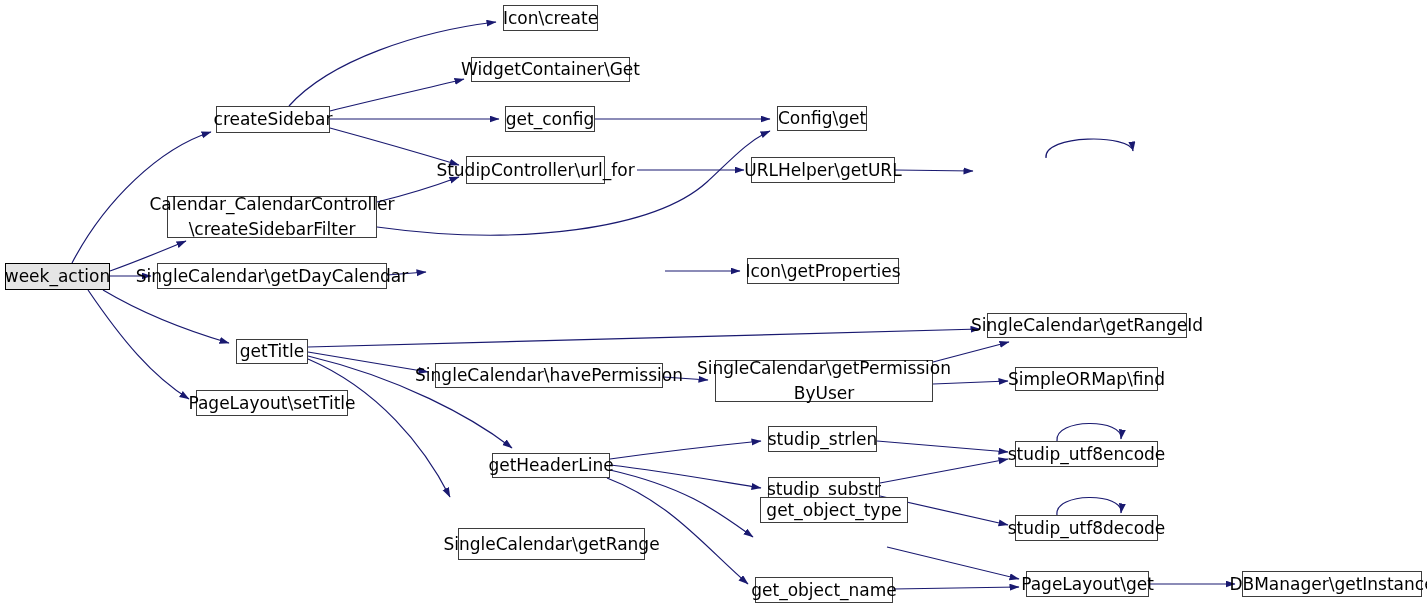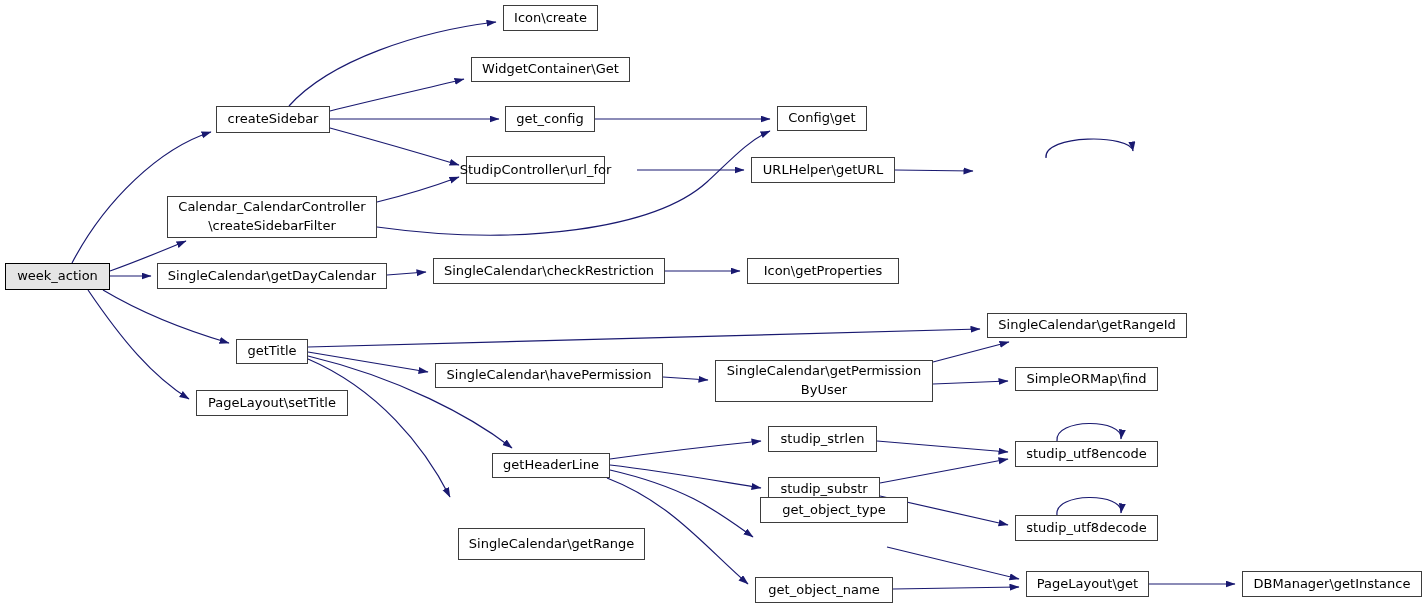--- a/index.html
+++ b/index.html
@@ -8,21 +8,21 @@
     font-family:"DejaVu Sans","Liberation Sans",sans-serif;
     overflow:hidden;
   }
   #edges{position:absolute;left:0;top:0;width:1427px;height:611px;}
   .node{
     position:absolute;
     box-sizing:border-box;
     background:#ffffff;
     border:1px solid #3d3d3d;
     color:#000000;
-    font-size:13px;
+    font-size:17px;
     line-height:1.45;
     display:flex;align-items:center;justify-content:center;
     text-align:center;
     white-space:pre-line;
     cursor:pointer;
   }
   .node.root{
     background:#e5e5e5;
     border:1.5px solid #000000;
     cursor:default;
@@ -82,21 +82,20 @@
   <div class="node" style="left:216px;top:106px;width:114px;height:27px">createSidebar</div>
   <div class="node" style="left:167px;top:196px;width:210px;height:42px">Calendar_CalendarController
 \createSidebarFilter</div>
   <div class="node" style="left:503px;top:5px;width:95px;height:26px">Icon\create</div>
   <div class="node" style="left:471px;top:57px;width:159px;height:25px">WidgetContainer\Get</div>
   <div class="node" style="left:505px;top:106px;width:90px;height:26px">get_config</div>
   <div class="node" style="left:777px;top:106px;width:90px;height:25px">Config\get</div>
   <div class="node" style="left:466px;top:156px;width:139px;height:28px">StudipController\url_for</div>
   <div class="node" style="left:751px;top:157px;width:144px;height:26px">URLHelper\getURL</div>
   <div class="node" style="left:157px;top:263px;width:230px;height:26px">SingleCalendar\getDayCalendar</div>
-  <div class="node" style="left:433px;top:258px;width:232px;height:26px">SingleCalendar\checkRestriction</div>
   <div class="node" style="left:747px;top:258px;width:152px;height:26px">Icon\getProperties</div>
   <div class="node" style="left:987px;top:313px;width:200px;height:25px">SingleCalendar\getRangeId</div>
   <div class="node" style="left:236px;top:339px;width:72px;height:25px">getTitle</div>
   <div class="node" style="left:435px;top:363px;width:228px;height:25px">SingleCalendar\havePermission</div>
   <div class="node" style="left:715px;top:360px;width:218px;height:42px">SingleCalendar\getPermission
 ByUser</div>
   <div class="node" style="left:1015px;top:367px;width:143px;height:24px">SimpleORMap\find</div>
   <div class="node" style="left:196px;top:390px;width:152px;height:26px">PageLayout\setTitle</div>
   <div class="node" style="left:492px;top:453px;width:118px;height:25px">getHeaderLine</div>
   <div class="node" style="left:458px;top:528px;width:187px;height:32px">SingleCalendar\getRange</div>

